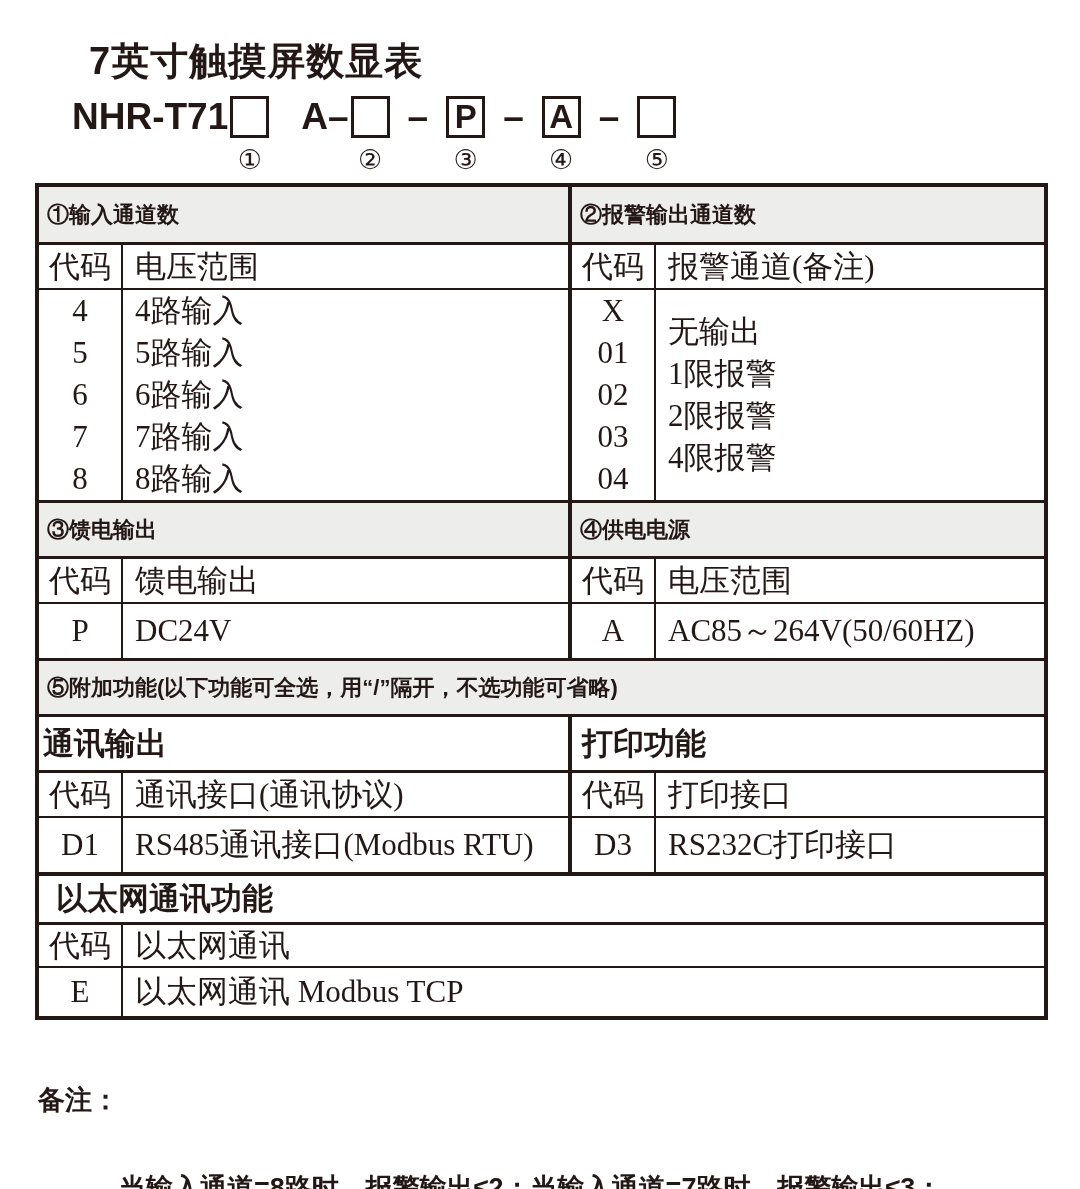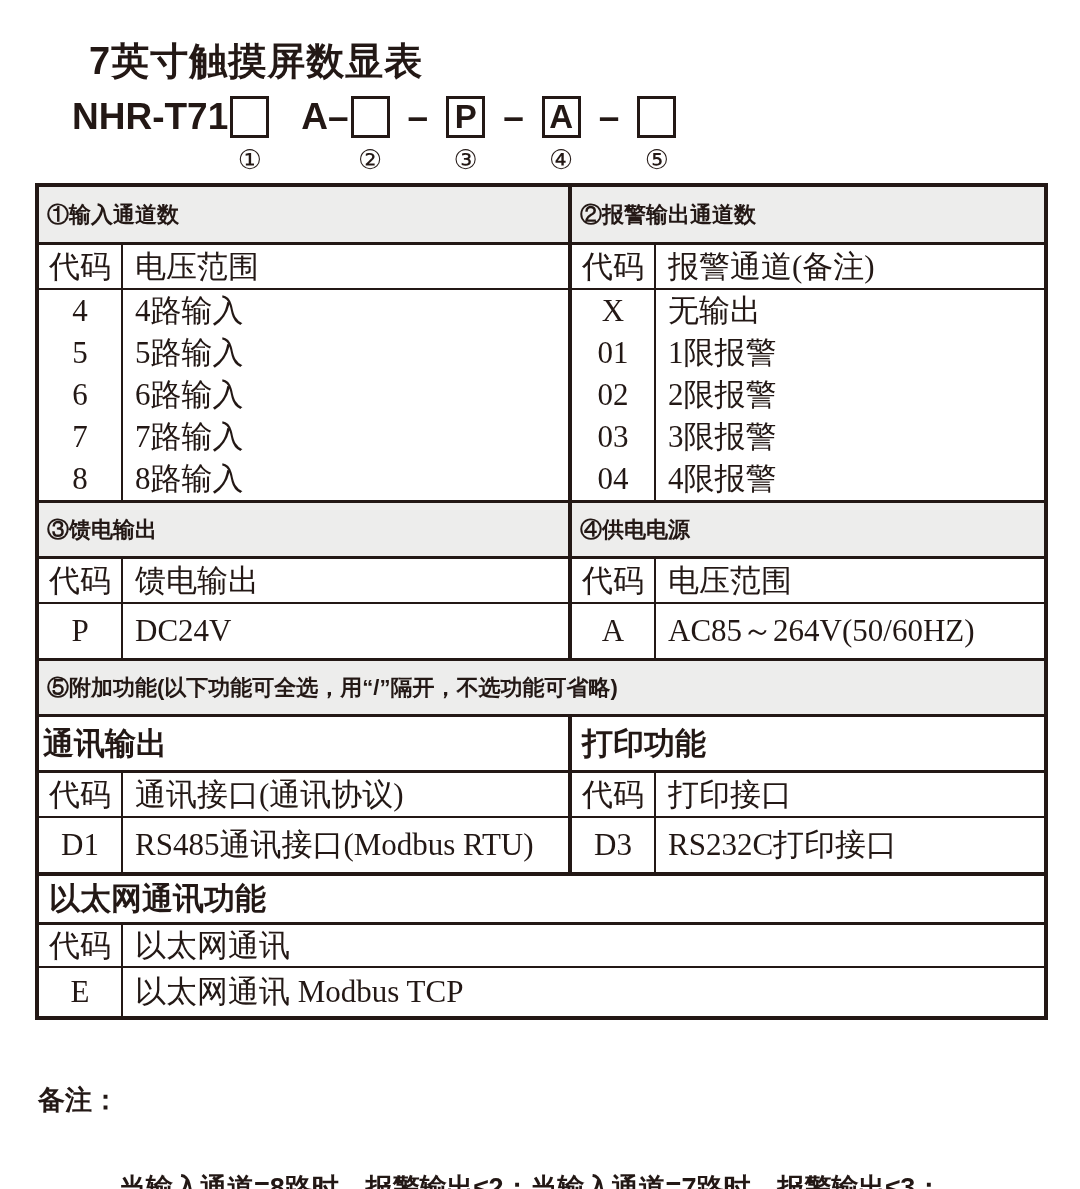--- a/index.html
+++ b/index.html
@@ -157,21 +157,20 @@
           <span class="dline">X</span>
           <span class="dline">01</span>
           <span class="dline">02</span>
           <span class="dline">03</span>
           <span class="dline">04</span>
         </div>
         <div class="desccol">
           <span class="dline">无输出</span>
           <span class="dline">1限报警</span>
           <span class="dline">2限报警</span>
-          <span class="dline">3限报警</span>
           <span class="dline">4限报警</span>
         </div>
       </div>
     </div>
 
     <div class="row t3 sechdr h56">
       <div class="half-l">
           <div class="htxt">③馈电输出</div>
         </div>
       <div class="half-r">
@@ -230,21 +229,21 @@
         <div class="code">D1</div>
         <div class="desc">RS485通讯接口(Modbus RTU)</div>
       </div>
       <div class="half-r">
         <div class="code">D3</div>
         <div class="desc">RS232C打印接口</div>
       </div>
     </div>
 
     <div class="row t4 h50">
-      <div class="desc subttl" style="padding-left:10px">以太网通讯功能</div>
+      <div class="desc subttl" style="padding-left:17px">以太网通讯功能</div>
     </div>
 
     <div class="row t3 h44">
       <div class="code">代码</div>
       <div class="desc">以太网通讯</div>
     </div>
 
     <div class="row h50">
       <div class="code">E</div>
       <div class="desc">以太网通讯 Modbus TCP</div>

